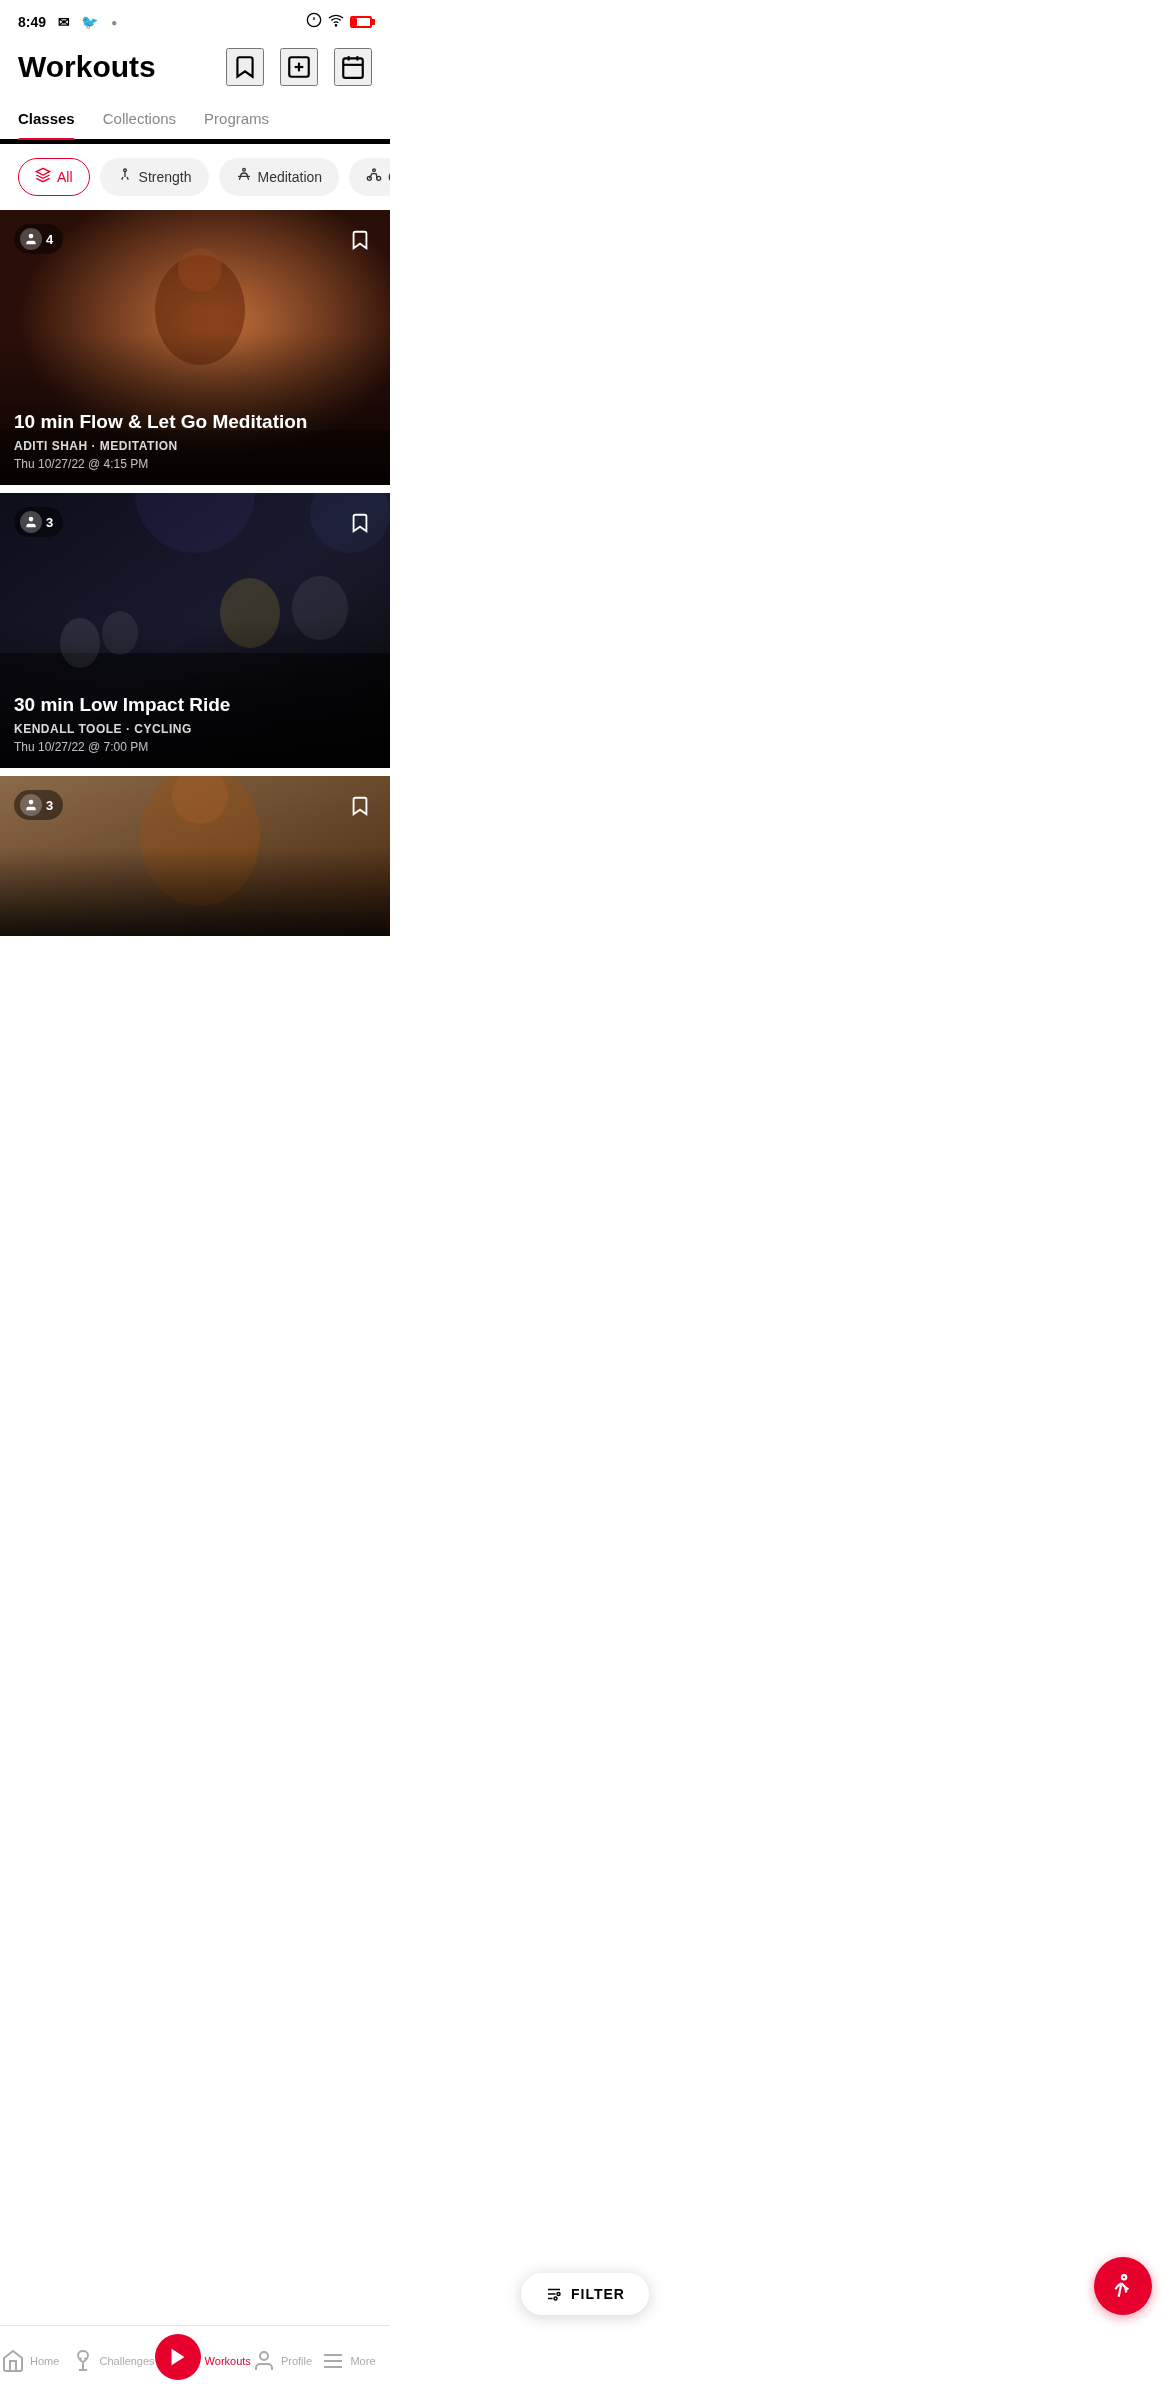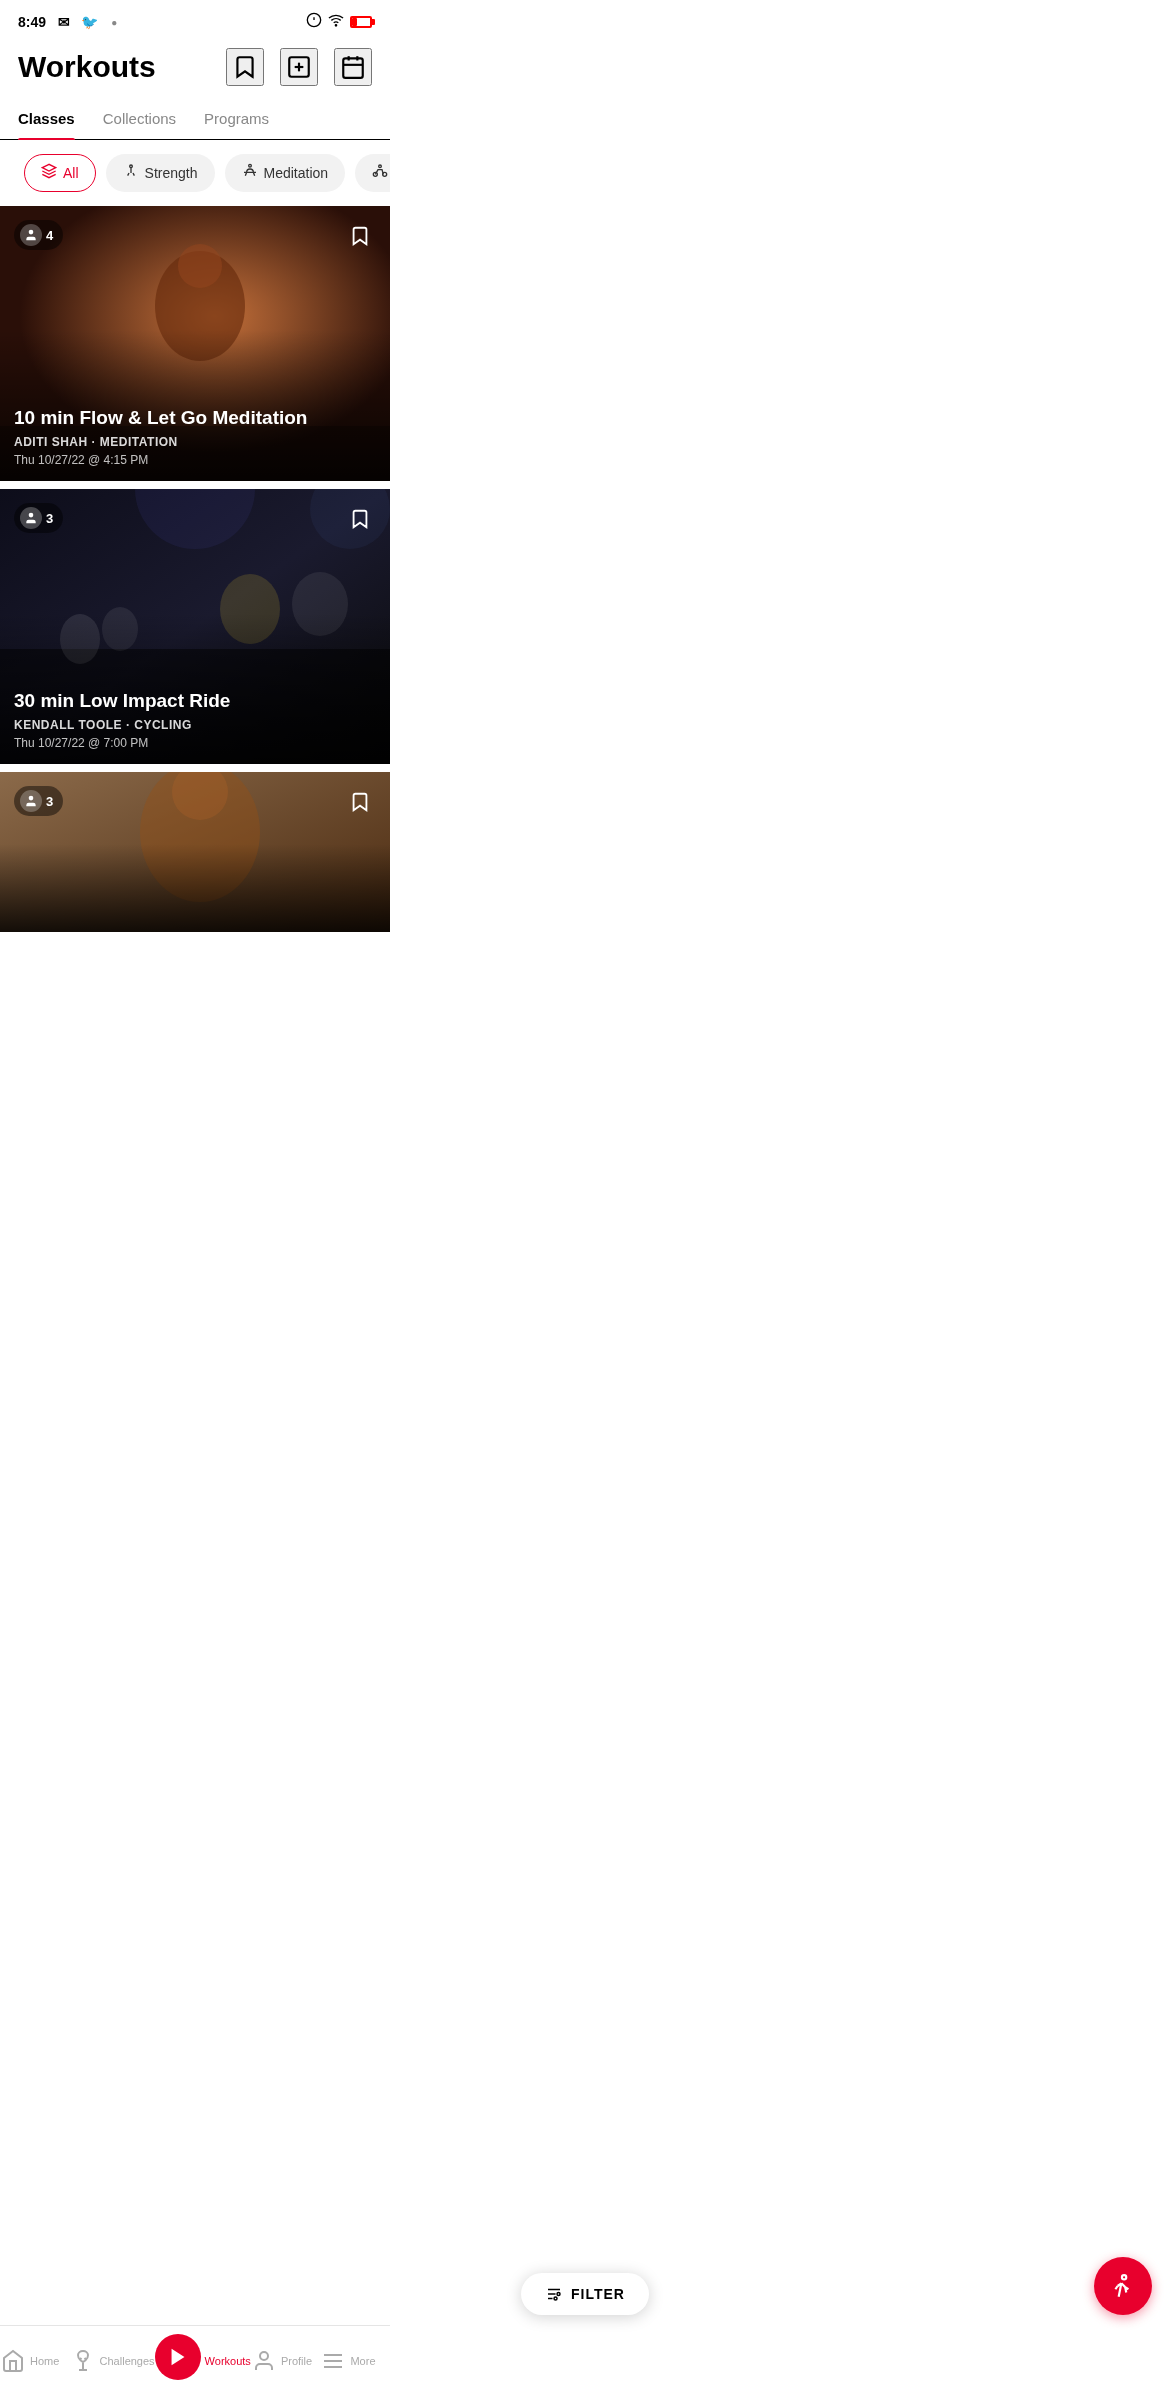--- a/index.html
+++ b/index.html
@@ -89,21 +89,21 @@
       width: 26px;
       height: 26px;
       stroke: #000;
       fill: none;
       stroke-width: 2;
     }
 
     
     .tabs {
       display: flex;
-      border-bottom: 1px solid #000000;
+      border-bottom: 5px solid #000000;
       padding: 0 18px;
       gap: 28px;
     }
     .tab {
       padding: 10px 0 12px;
       font-size: 15px;
       font-weight: 500;
       color: #888;
       cursor: pointer;
       position: relative;
@@ -120,21 +120,21 @@
       right: 0;
       height: 2px;
       background: #e8002d;
       border-radius: 2px 2px 0 0;
     }
 
     
     .filter-pills {
       display: flex;
       gap: 10px;
-      padding: 14px 24px;
+      padding: 14px 18px;
       overflow-x: auto;
       scrollbar-width: none;
     }
     .filter-pills::-webkit-scrollbar { display: none; }
     .pill {
       display: flex;
       align-items: center;
       gap: 6px;
       padding: 8px 16px;
       border-radius: 24px;

